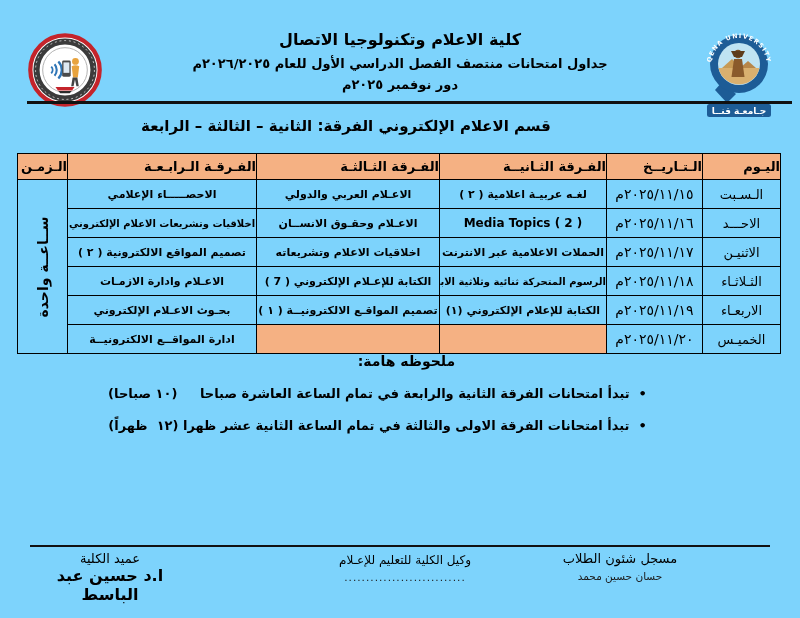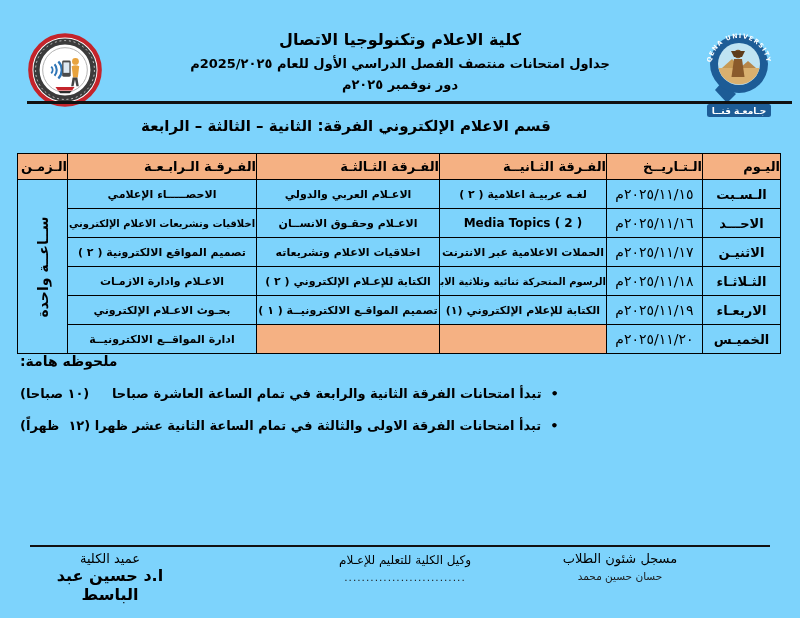--- a/index.html
+++ b/index.html
@@ -32,33 +32,33 @@
                    border-collapse:collapse; table-layout:fixed; direction:rtl; }
   .schedule th, .schedule td { border:1px solid #000; text-align:center; vertical-align:middle; }
   .schedule thead th { background:var(--hdr,#F5B183); height:26px; font-size:13px; font-weight:bold;text-align:right; }
   .schedule td { height:29px; }
   .col-day  { width:78px; }
   .col-date { width:96px; }
   .col-y2   { width:167px; }
   .col-y3   { width:183px; }
   .col-y4   { width:189px; }
   .col-time { width:50px; }
-  td.day    { font-size:13px; font-weight:bold;margin-left:16px; }
+  td.day    { font-size:13px; font-weight:normal;margin-left:16px; }
   td.date   { font-size:14px; font-weight:normal; }
   td.course { font-size:11px; font-weight:bold; white-space:nowrap; overflow:hidden; }
   td.course.fs10 { font-size:10px; }
   td.course.latin { font-size:12px; direction:ltr; }
   td.empty-cell { background:#F5B183; }
   td.time-cell { position:relative; }
   .time-text { position:absolute; top:50%; left:50%;
                transform:translate(-50%,-50%) rotate(-90deg);
                white-space:nowrap; font-size:14px; font-weight:bold; letter-spacing:1px; }
 
   
-  .notes { position:absolute; top:353px; right:7px; left:20px; direction:rtl; text-align:left; }
+  .notes { position:absolute; top:353px; right:7px; left:20px; direction:rtl; text-align:center; }
   .notes-heading { font-size:14px; font-weight:bold; }
   .note-item { margin-top:17px; margin-right:58px; font-size:13px; font-weight:bold; }
   .note-item::before { content:"•"; margin-left:9px; font-size:13px; }
 
   
   .sig-line { position:absolute; top:545px; left:30px; width:740px; height:2px; background:#111; }
   .sig-block { position:absolute; text-align:center; direction:rtl; }
   .sig-right  { top:551px; left:520px; width:200px; }
   .sig-center { top:553px; left:320px; width:170px; }
   .sig-left   { top:551px; left:35px;  width:150px; }
@@ -95,21 +95,21 @@
         <path d="M47 36 q4 -2 8 0 l-1.5 12 h-5 z" fill="#E8A33D"></path>
         <path d="M48 48 l-1.5 9 h2.5 l1.5 -7 l1.5 7 h2.5 l-1.5 -9 z" fill="#444"></path>
 
         <path d="M30 58 h20 l-2.5 3.5 h-15 z" fill="#C4242B"></path>
         <path d="M33 62 h14 l-2 2.6 h-10 z" fill="#2b2b2b"></path>
       </svg>
     </div>
 
     <div class="header-titles">
       <div class="t1">كلية الاعلام وتكنولوجيا الاتصال</div>
-      <div class="t2">جداول امتحانات منتصف الفصل الدراسي الأول للعام 2025/٢٠٢٥م</div>
+      <div class="t2">جداول امتحانات منتصف الفصل الدراسي الأول للعام ٢٠٢٦/٢٠٢٥م</div>
       <div class="t3">دور نوفمبر ٢٠٢٥م</div>
     </div>
 
     <div class="logo-right">
       <svg viewBox="0 0 90 96" width="90" height="96">
         <defs>
           <path id="arcTop" d="M 17 42 A 28 28 0 0 1 73 42"></path>
         </defs>
 
         <path d="M28 58 l14 12 l-9 9 l-12 -13 z" fill="#1D5C96"></path>
@@ -180,21 +180,21 @@
         <td class="day">الاثنيـن</td>
         <td class="date">٢٠٢٥/١١/١٧م</td>
         <td class="course">الحملات الاعلامية عبر الانترنت</td>
         <td class="course">اخلاقيات الاعلام وتشريعاته</td>
         <td class="course">تصميم المواقع الالكترونية ( ٢ )</td>
       </tr>
       <tr>
         <td class="day">الثـلاثـاء</td>
         <td class="date">٢٠٢٥/١١/١٨م</td>
         <td class="course fs10">الرسوم المتحركة ثنائية وثلاثية الابعاد</td>
-        <td class="course">الكتابة للإعـلام الإلكتروني ( ٢ )</td>
+        <td class="course">الكتابة للإعـلام الإلكتروني ( 7 )</td>
         <td class="course">الاعـلام وادارة الازمـات</td>
       </tr>
       <tr>
         <td class="day">الاربعـاء</td>
         <td class="date">٢٠٢٥/١١/١٩م</td>
         <td class="course">الكتابة للإعلام الإلكتروني (١)</td>
         <td class="course">تصميم المواقـع الالكترونيــة ( ١ )</td>
         <td class="course">بحـوث الاعـلام الإلكتروني</td>
       </tr>
       <tr>

